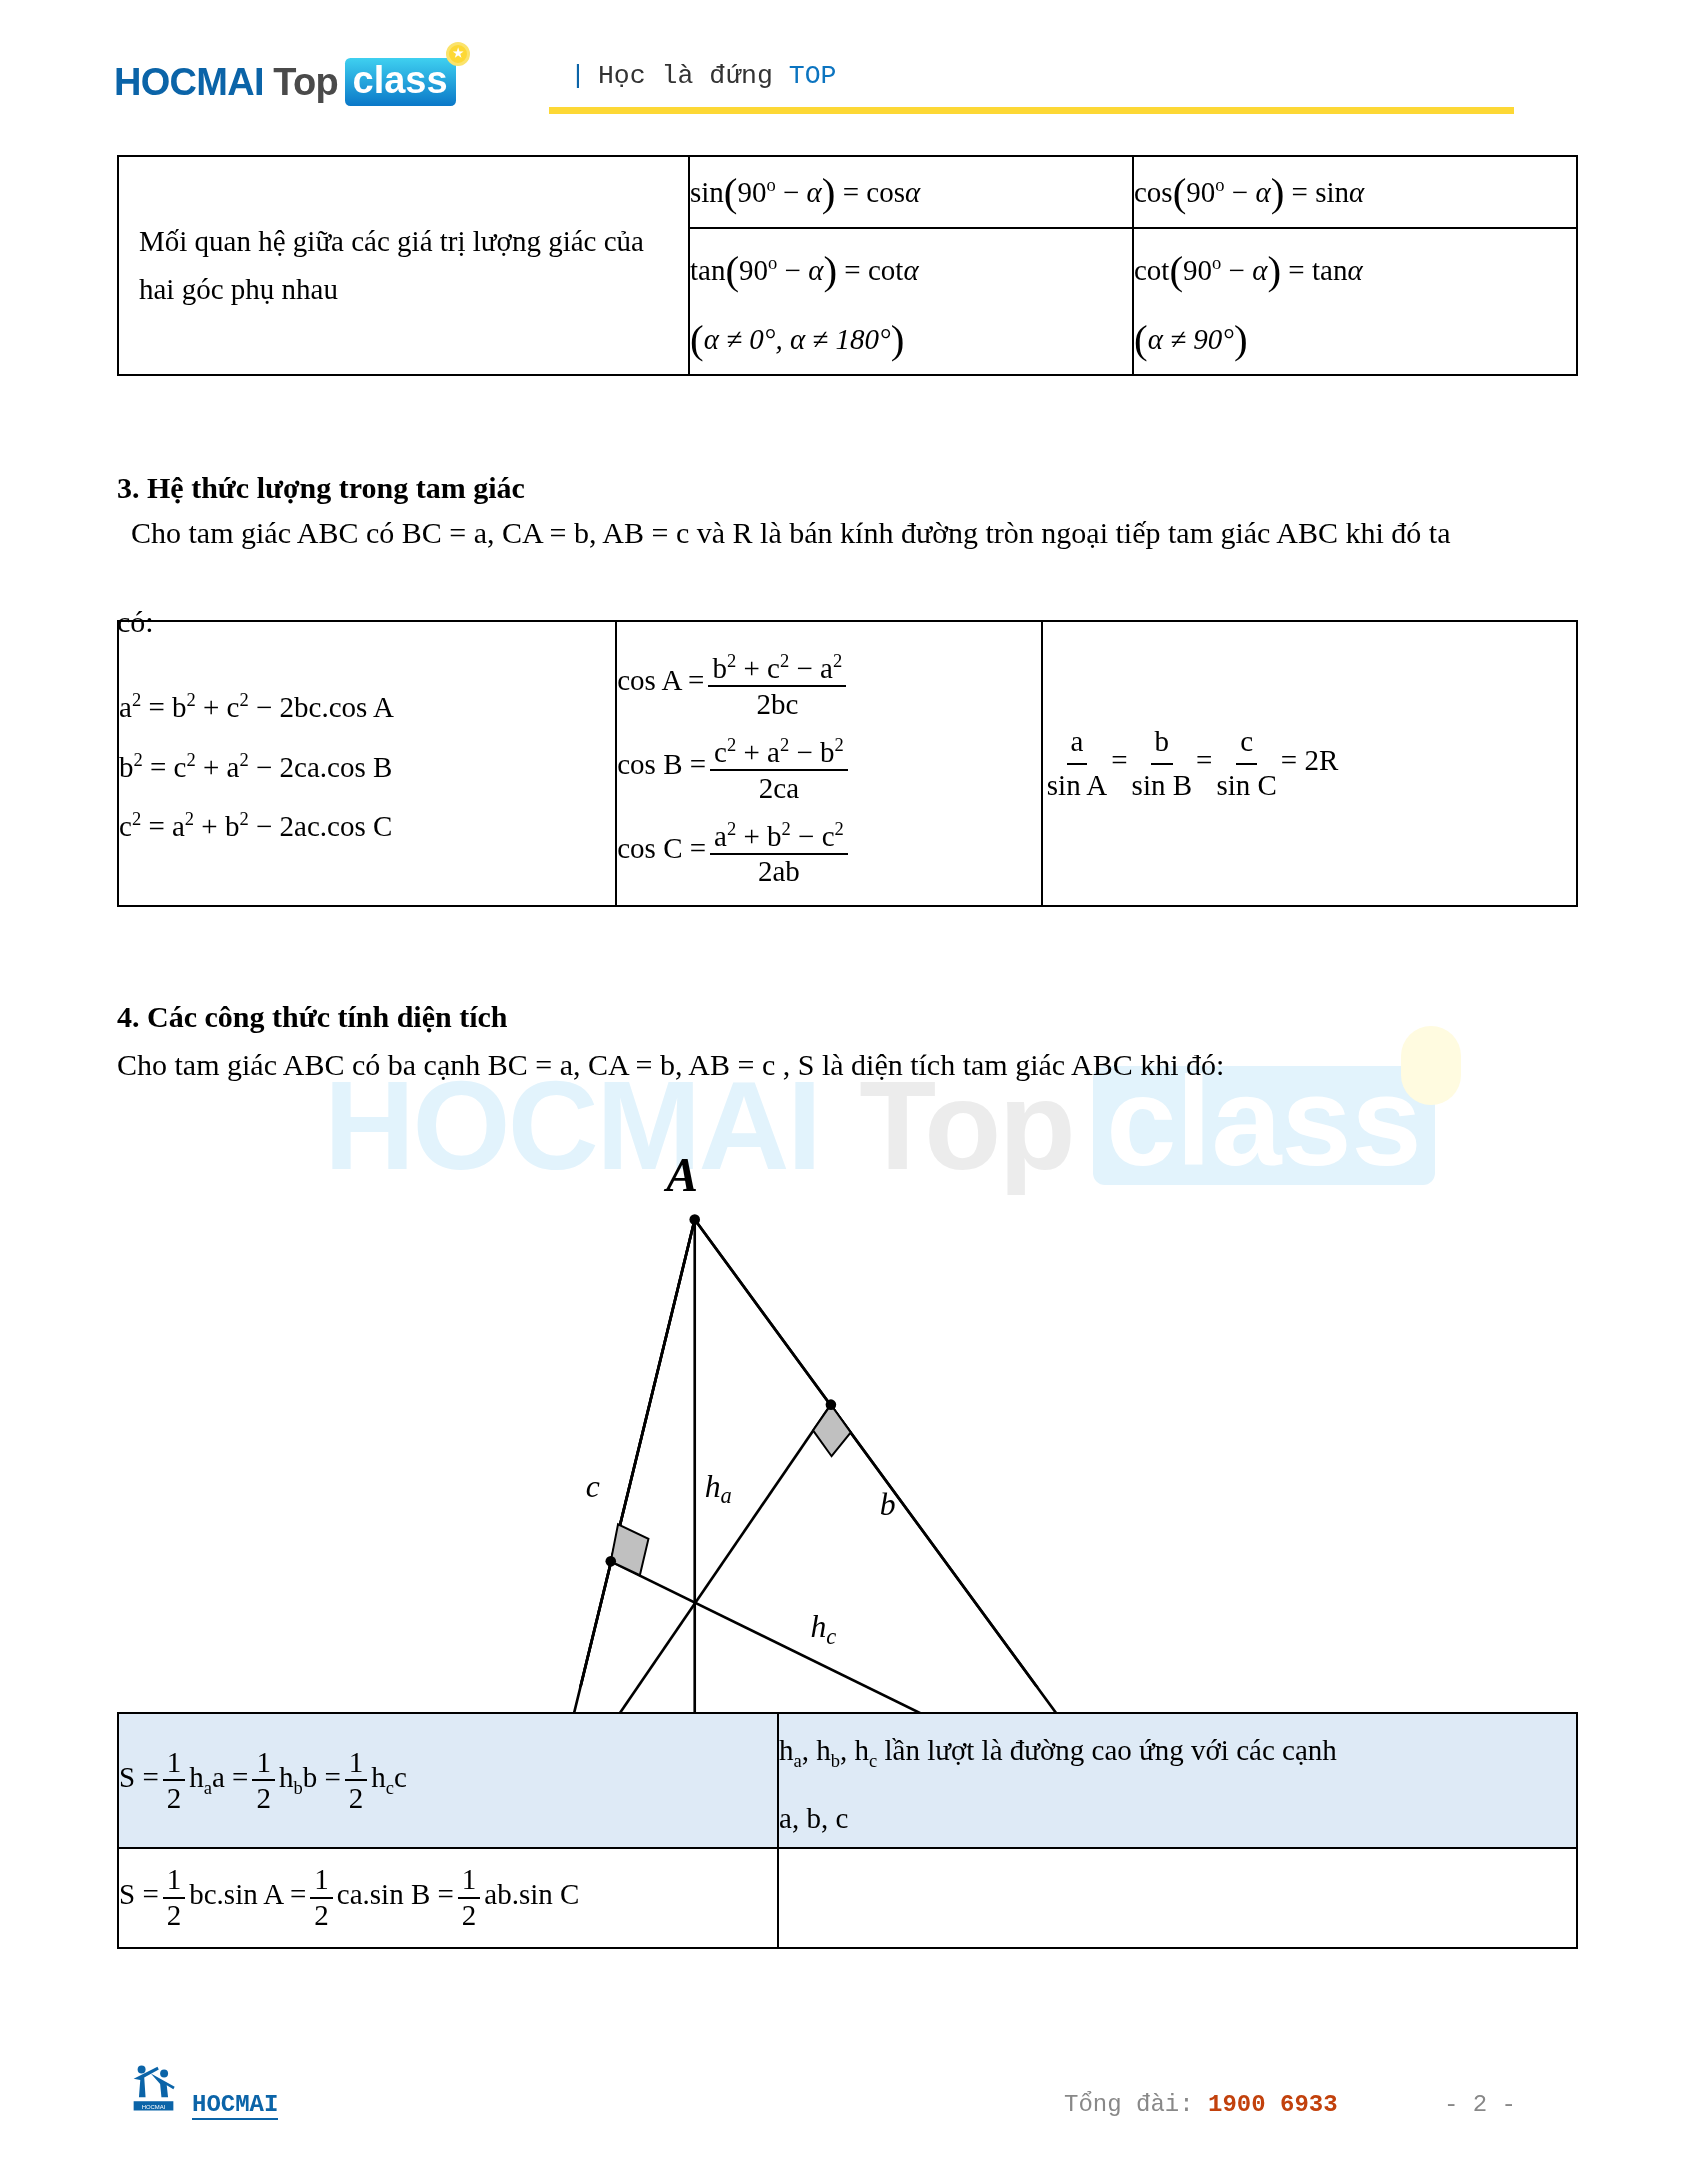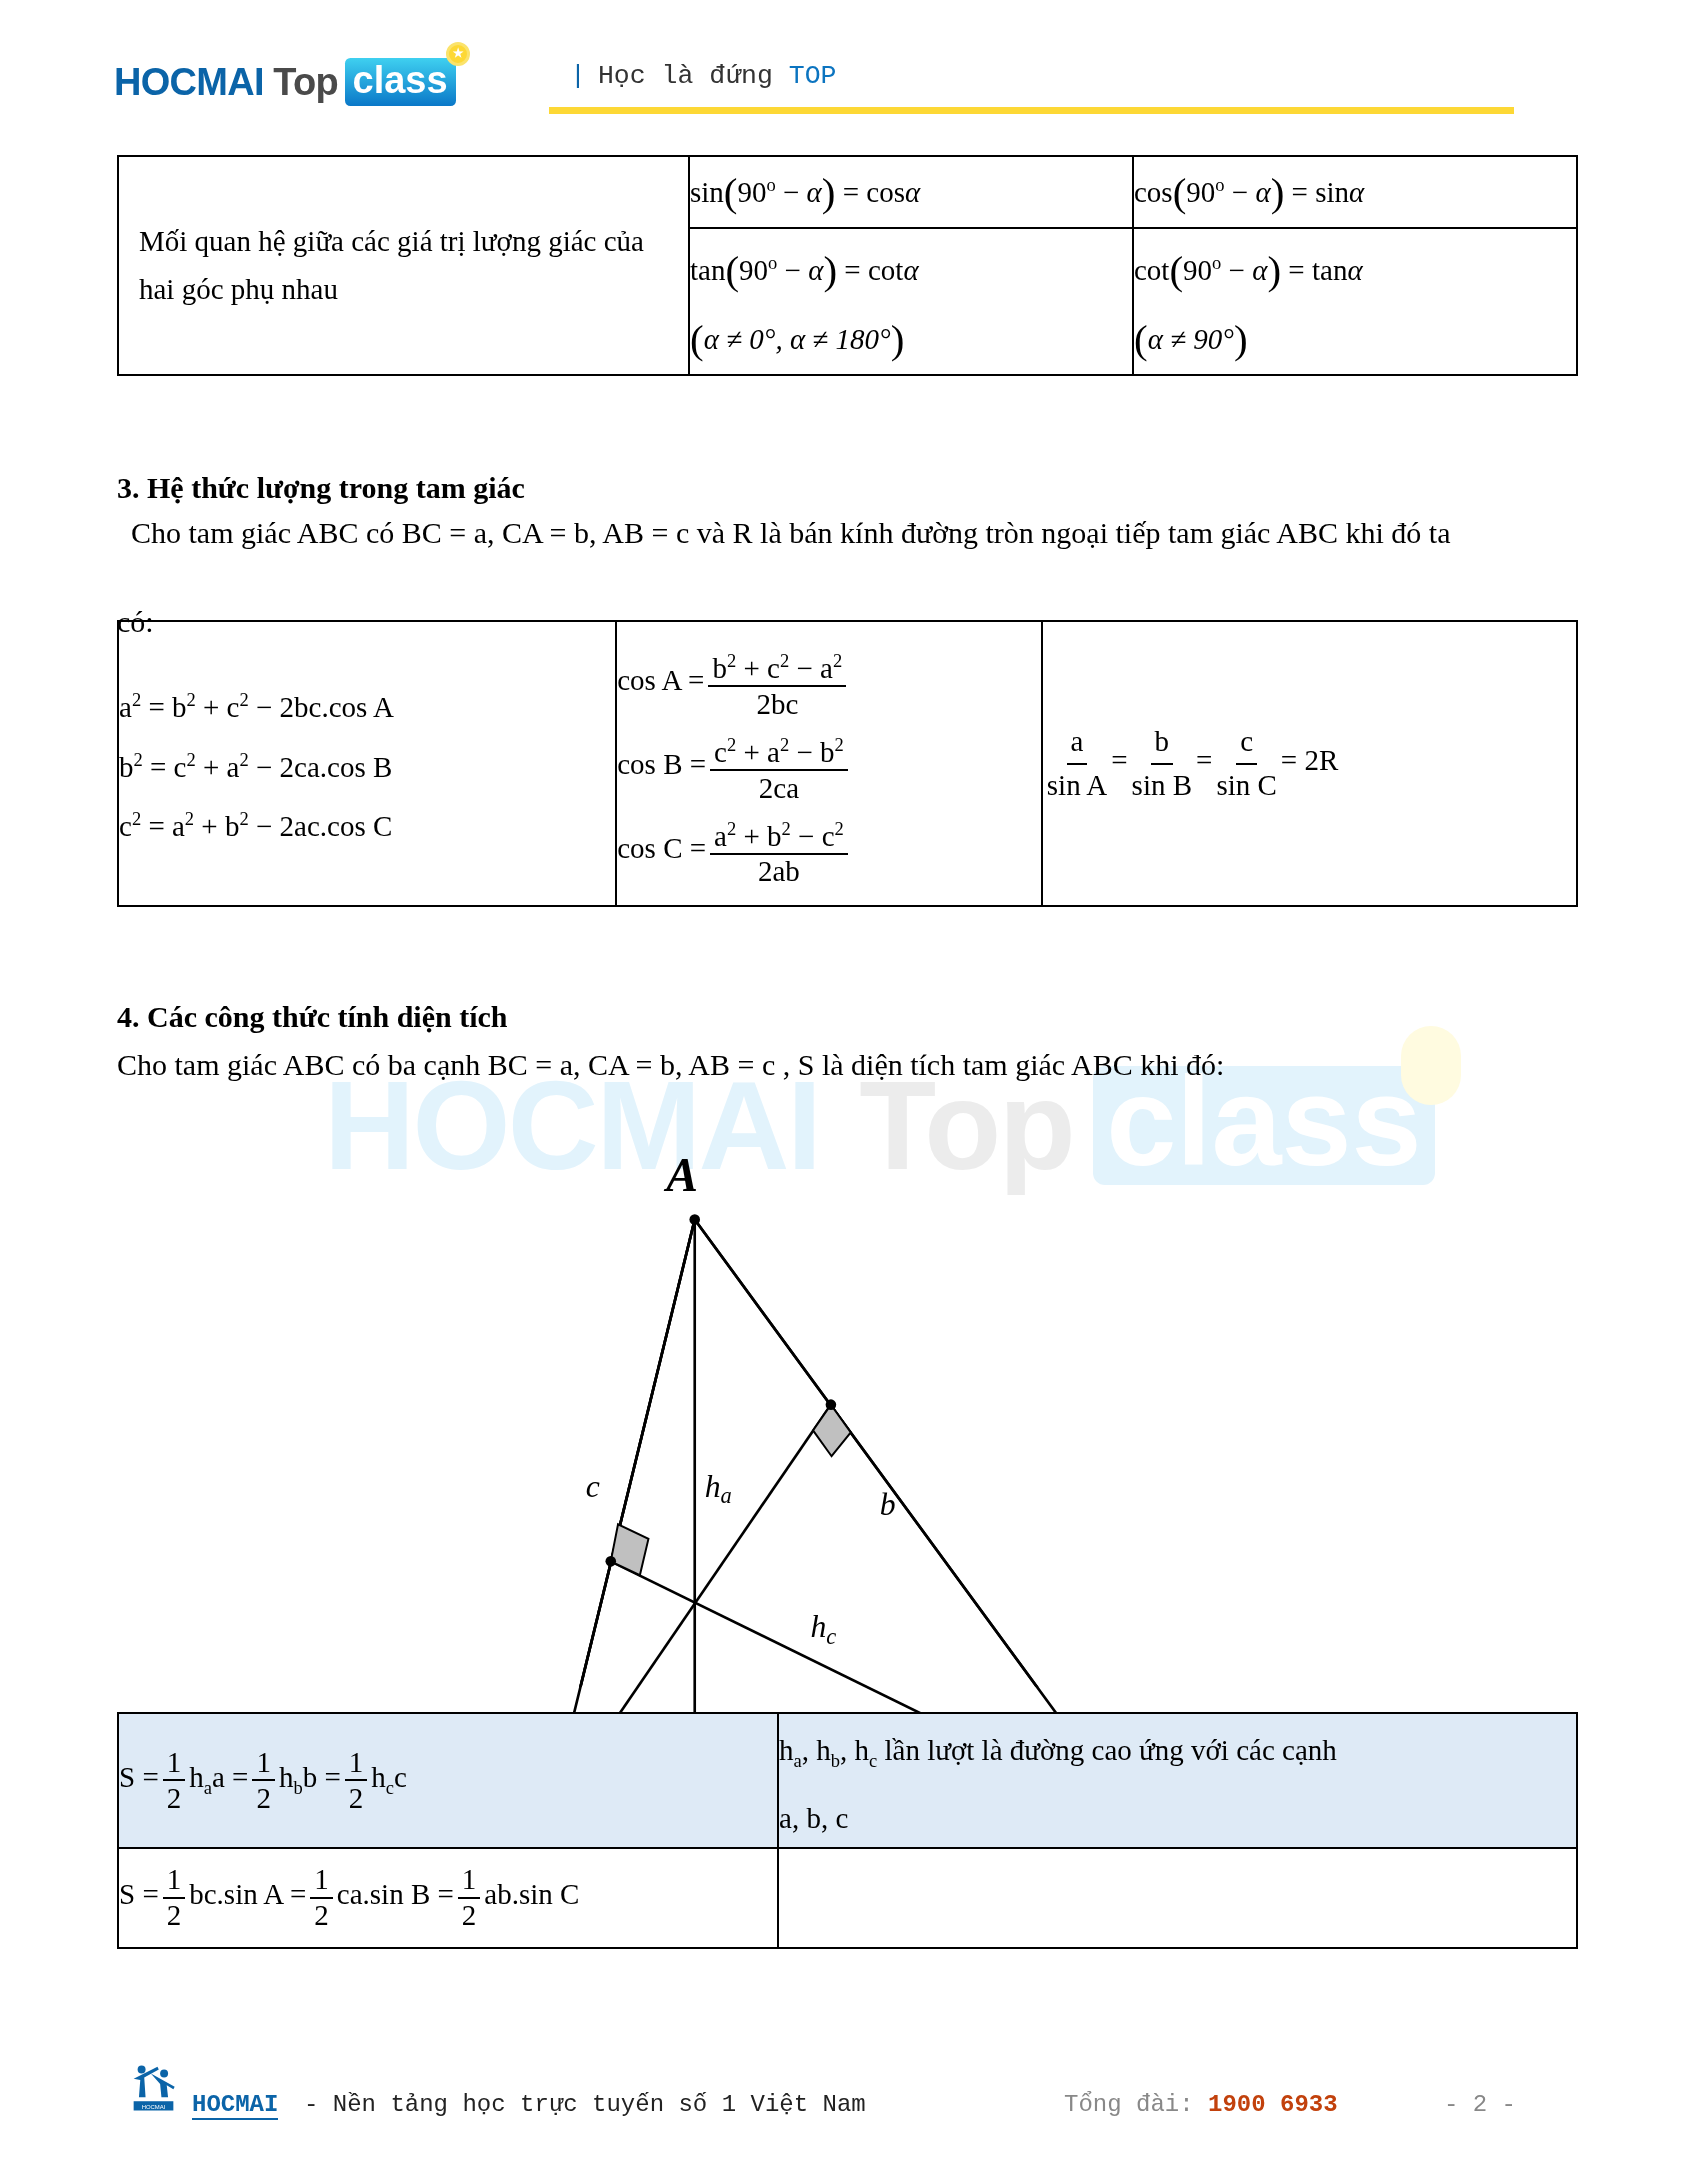--- a/index.html
+++ b/index.html
@@ -243,17 +243,16 @@
 <div id="footer" class="abs">
   <svg class="icon" viewBox="0 0 68 72" style="font-size:36px">
     <circle cx="16" cy="8" r="6" fill="#0b64a8"></circle>
     <circle cx="50" cy="14" r="6" fill="#0b64a8"></circle>
     <path d="M4 22 L40 4 L42 8 L20 20 L22 50 L12 50 L14 24 Z" fill="#0b64a8"></path>
     <path d="M30 14 L66 34 L64 38 L54 32 L56 50 L46 50 L44 30 Z" fill="#0b64a8"></path>
     <rect x="4" y="56" width="60" height="14" fill="#0b64a8"></rect>
     <text x="34" y="67" font-size="9" fill="#fff" text-anchor="middle" font-family="Liberation Sans, sans-serif">HOCMAI</text>
   </svg>
   <span class="brand">HOCMAI</span>
-  <span class="slogan">- Nền tảng học trực tuyến số 1 Việt Nam</span>
   <span class="hotline"><span>Tổng đài: </span><b>1900 6933</b></span>
   <span class="page">- 2 -</span>
 </div>
 
 
 </body></html>

